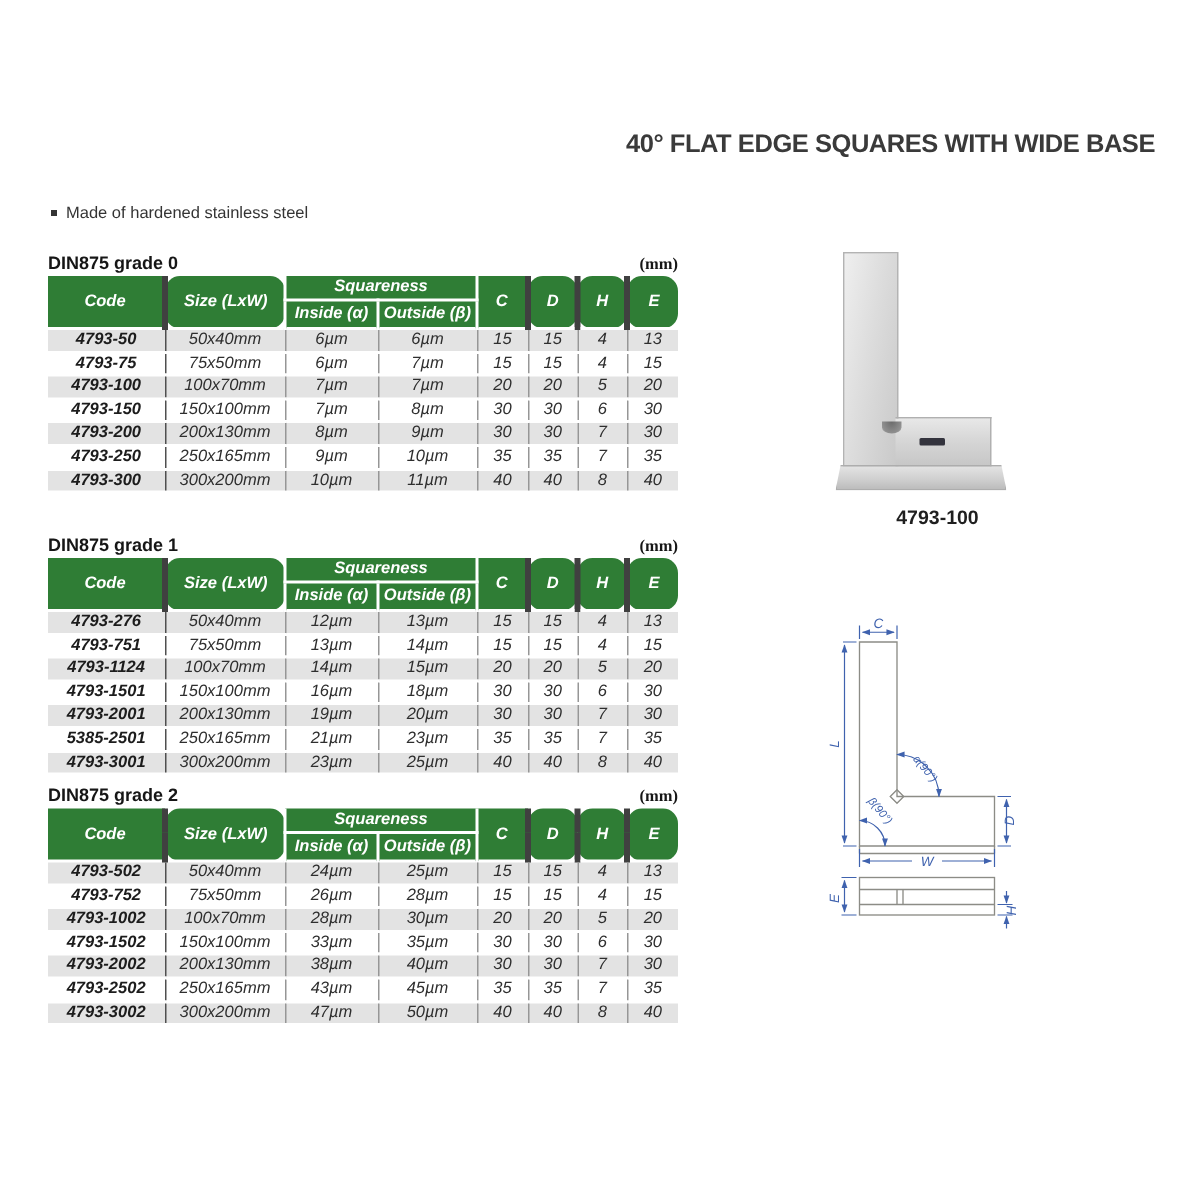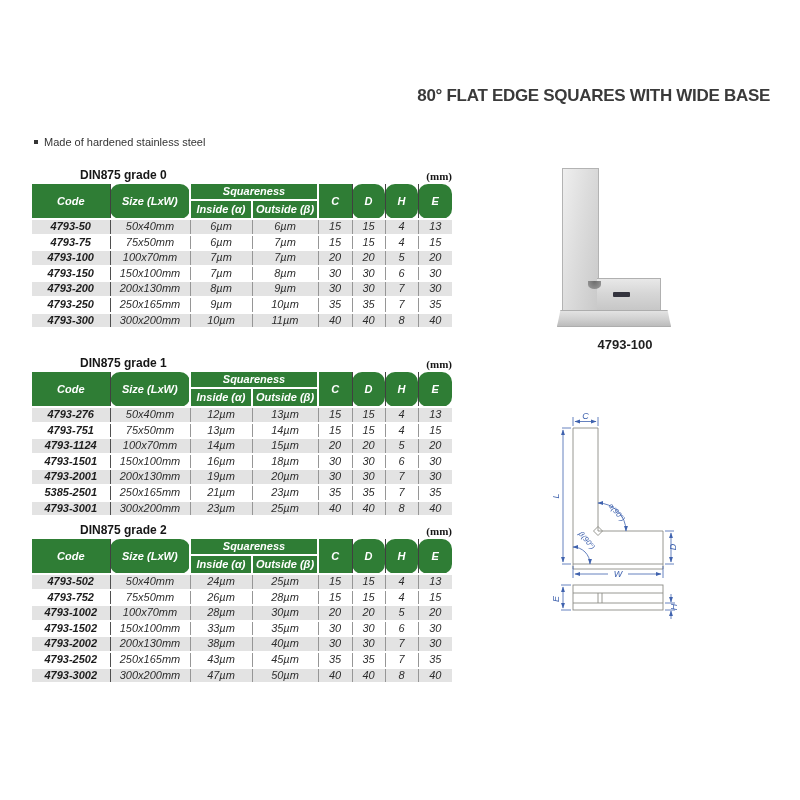--- a/index.html
+++ b/index.html
@@ -21,31 +21,31 @@
     width:4px; height:4px; background:#343434; margin-right:6px; flex:0 0 auto;
   }
 
   
   .table-block { position:absolute; left:32px; width:420px; }
   .tb0 { top:167px; } .tb1 { top:355px; } .tb2 { top:522px; }
   .block-head {
     display:flex; justify-content:space-between; align-items:flex-end;
     margin-bottom:2px; height:15px;
   }
-  .block-title { font-size:12px; font-weight:bold; color:#161616;margin-left:48px; }
+  .block-title { font-size:12px; font-weight:bold; color:#161616; }
   .block-unit  { font-size:11px; font-weight:bold; color:#161616;font-family:Liberation Serif, serif; }
 
   table.spec-table { border-collapse:collapse; width:420px; table-layout:fixed;font-style:italic; }
   .spec-table th {
     background:#2f7d35; color:#ffffff; font-size:11px; font-weight:bold;
     padding:0; line-height:1;
   }
   .spec-table thead tr.r1 th { height:15px; }
   .spec-table thead tr.r2 th { height:17px;margin-left:40px; }
-  .b-dark    { border-left:1px solid #404040;border-radius:10px; }
+  .b-dark    { border-left:4px solid #404040;border-radius:10px; }
   .b-white-l { border-left:2px solid #ffffff; }
   .b-white-r { border-right:2px solid #ffffff; }
   .th-sq     { border-bottom:2px solid #ffffff; }
 
   .spec-table td {
     font-size:11px; color:#2e2e2e; text-align:center; padding:0;
     height:13.6px; line-height:13.6px;
     border-top:2px solid #ffffff; border-left:1px solid #969696;
     background:#ffffff;
   }
@@ -92,21 +92,21 @@
   .drawing .dim     { stroke:#3f62ae; stroke-width:0.8; fill:none; }
   .drawing text {
     font-family:"Liberation Sans", sans-serif; font-style:italic;
     font-size:9px; fill:#3f62ae;
   }
   .drawing text.small { font-size:7.5px; }
 </style>
 </head>
 <body>
 
-<div class="page-title">80° FLAT EDGE SQUARES WITH WIDE BASE</div>
+<div class="page-title">40° FLAT EDGE SQUARES WITH WIDE BASE</div>
 
 <div class="feature">
   <span class="bullet"></span>
   <span>Made of hardened stainless steel</span>
 </div>
 
 <div class="table-block tb0">
   <div class="block-head">
     <span class="block-title">DIN875 grade 0</span>
     <span class="block-unit">(mm)</span>

